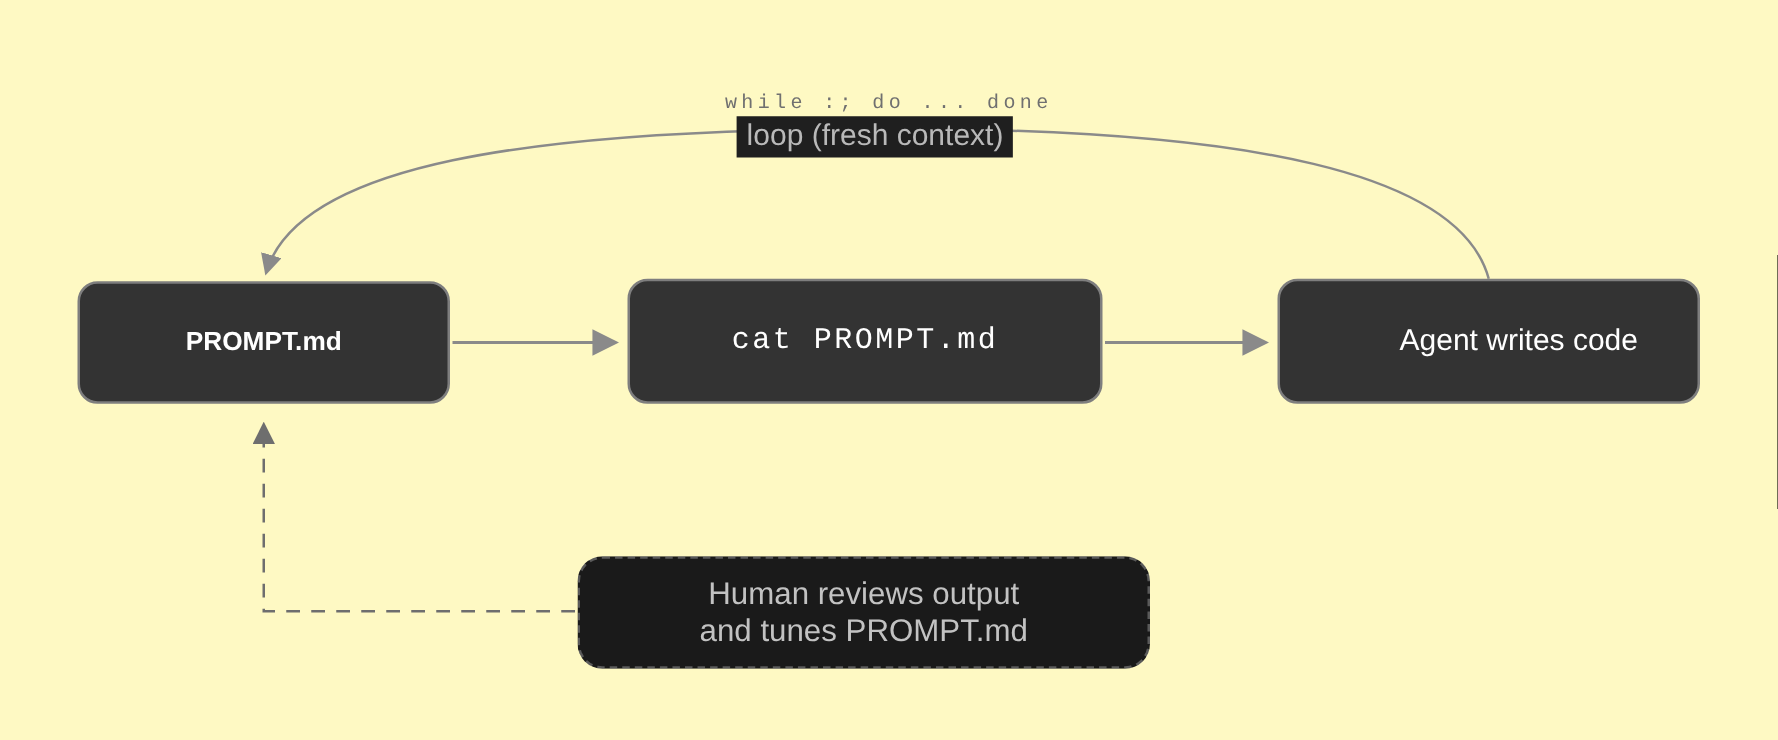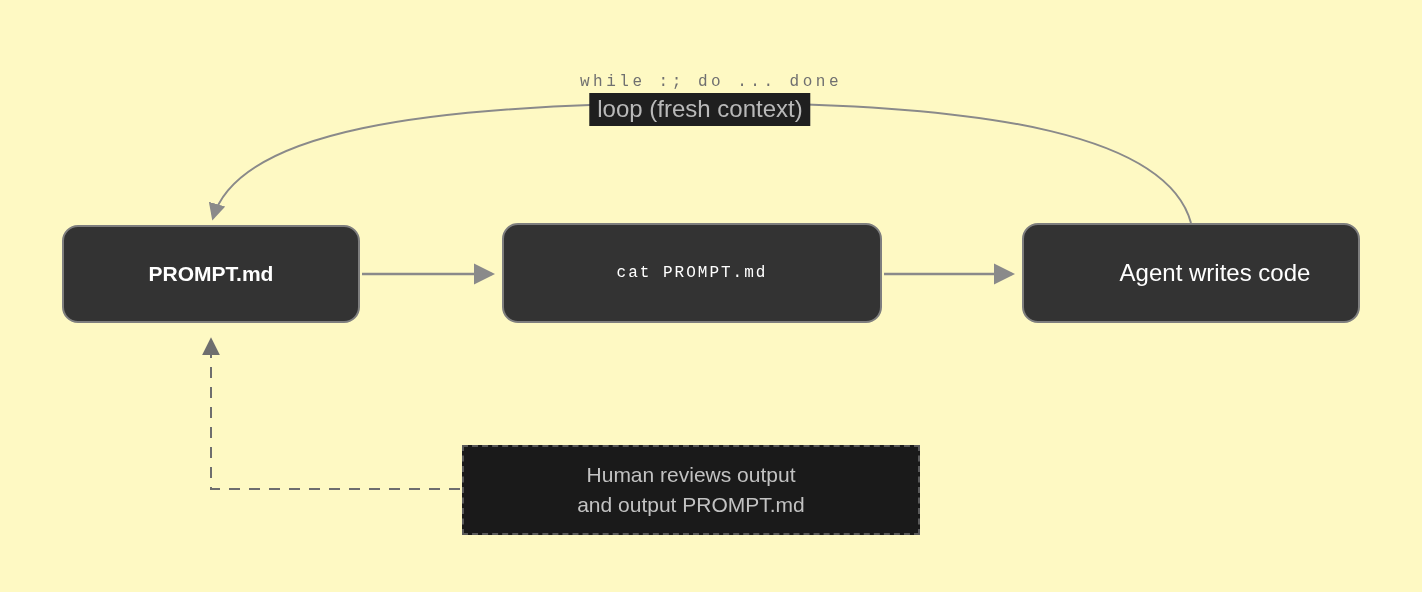--- a/index.html
+++ b/index.html
@@ -42,42 +42,42 @@
     height: 98px;
     font-size: 21px;
     font-weight: bold;
   }
   .node-command {
     left: 502px;
     top: 223px;
     width: 380px;
     height: 100px;
     font-family: "Liberation Mono", monospace;
-    font-size: 16px;
+    font-size: 24px;
     letter-spacing: 2px;
     line-height: 34px;
   }
   .node-agent {
     left: 1022px;
     top: 223px;
     width: 338px;
     height: 100px;
     font-size: 24px;
     padding-left: 48px;
   }
   .node-human {
     left: 462px;
     top: 445px;
     width: 458px;
     height: 90px;
     background: #1a1a1a;
     border: 2px dashed #5a5a5a;
-    border-radius: 0;
+    border-radius: 20px;
     color: #c2c2c2;
-    font-size: 21px;
+    font-size: 25px;
     line-height: 30px;
     text-align: center;
   }
   .shell-annotation {
     position: absolute;
     left: 711px;
     top: 73px;
     transform: translateX(-50%);
     white-space: nowrap;
     font-family: "Liberation Mono", monospace;
@@ -132,16 +132,16 @@
   <div class="node node-command">
     <span>cat PROMPT.md</span>
   </div>
 
   <div class="node node-agent">
     <span>Agent writes code</span>
   </div>
 
   <div class="node node-human">
     <span>Human reviews output</span>
-    <span>and output PROMPT.md</span>
+    <span>and tunes PROMPT.md</span>
   </div>
 
 </div>
 
 </body></html>

